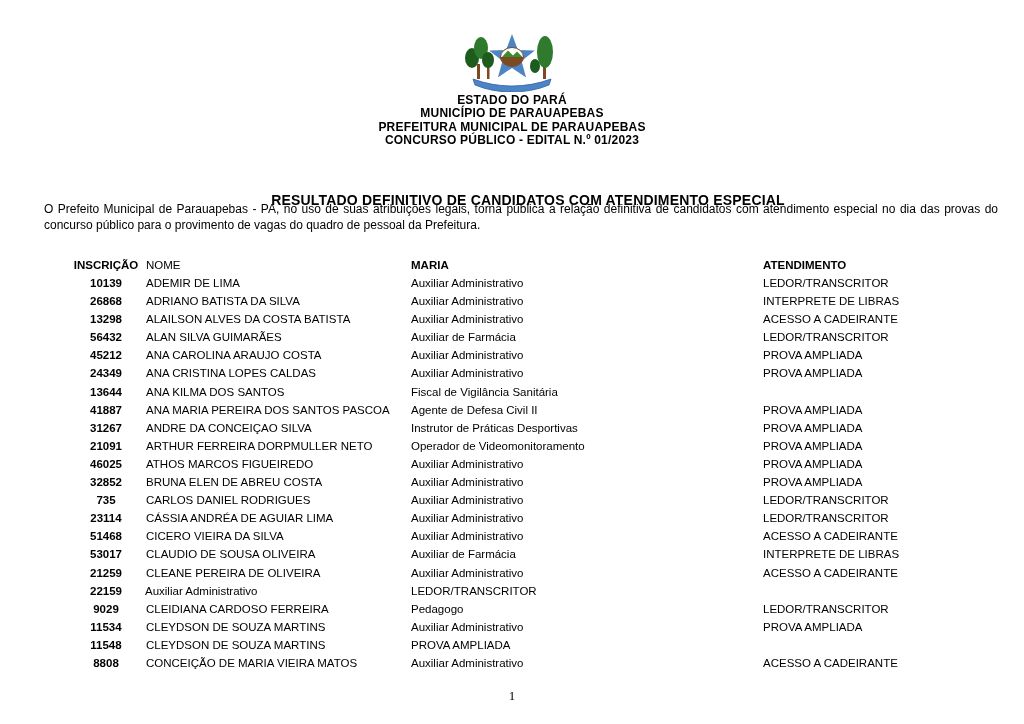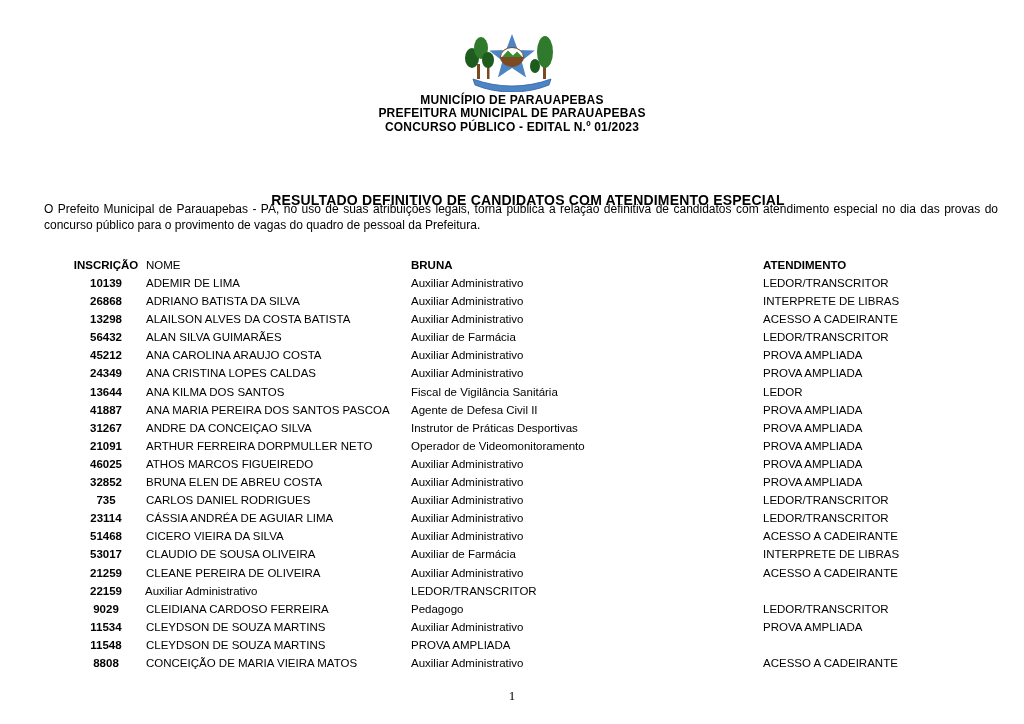--- a/index.html
+++ b/index.html
@@ -83,34 +83,35 @@
         <ellipse cx="55" cy="29" rx="11.5" ry="9.5" fill="none" stroke="#6b4a2b" stroke-width="1"></ellipse>
       </g>
 
       <g>
         <path d="M16 51 Q35 58 55 58 Q75 58 94 51 L92 57 Q75 64 55 64 Q35 64 18 57 Z" stroke="#2b5ea7" stroke-width="0.8" fill="#4d85c4"></path>
       </g>
     </svg>
   </div>
 
   <div class="org-lines">
+    <div>ESTADO DO PARÁ</div>
     <div>MUNICÍPIO DE PARAUAPEBAS</div>
     <div>PREFEITURA MUNICIPAL DE PARAUAPEBAS</div>
     <div>CONCURSO PÚBLICO - EDITAL N.º 01/2023</div>
   </div>
 
   <h1 class="doc-title">RESULTADO DEFINITIVO DE CANDIDATOS COM ATENDIMENTO ESPECIAL</h1>
 
   <p class="intro">O Prefeito Municipal de Parauapebas - PA, no uso de suas atribuições legais, torna pública a relação definitiva de candidatos com atendimento especial no dia das provas do concurso público para o provimento de vagas do quadro de pessoal da Prefeitura.</p>
 
   <div class="table">
     <div class="row thead">
       <div class="c1">INSCRIÇÃO</div>
       <div class="c2">NOME</div>
-      <div class="c3">BRUNA</div>
+      <div class="c3">MARIA</div>
       <div class="c4">ATENDIMENTO</div>
     </div>
     <div>
 
         <div class="row">
           <div class="c1">10139</div>
           <div class="c2">ADEMIR DE LIMA</div>
           <div class="c3">Auxiliar Administrativo</div>
           <div class="c4">LEDOR/TRANSCRITOR</div>
         </div>
@@ -147,21 +148,20 @@
           <div class="c1">24349</div>
           <div class="c2">ANA CRISTINA LOPES CALDAS</div>
           <div class="c3">Auxiliar Administrativo</div>
           <div class="c4">PROVA AMPLIADA</div>
         </div>
 
         <div class="row">
           <div class="c1">13644</div>
           <div class="c2">ANA KILMA DOS SANTOS</div>
           <div class="c3">Fiscal de Vigilância Sanitária</div>
-          <div class="c4">LEDOR</div>
         </div>
 
         <div class="row">
           <div class="c1">41887</div>
           <div class="c2">ANA MARIA PEREIRA DOS SANTOS PASCOA</div>
           <div class="c3">Agente de Defesa Civil II</div>
           <div class="c4">PROVA AMPLIADA</div>
         </div>
 
         <div class="row">

